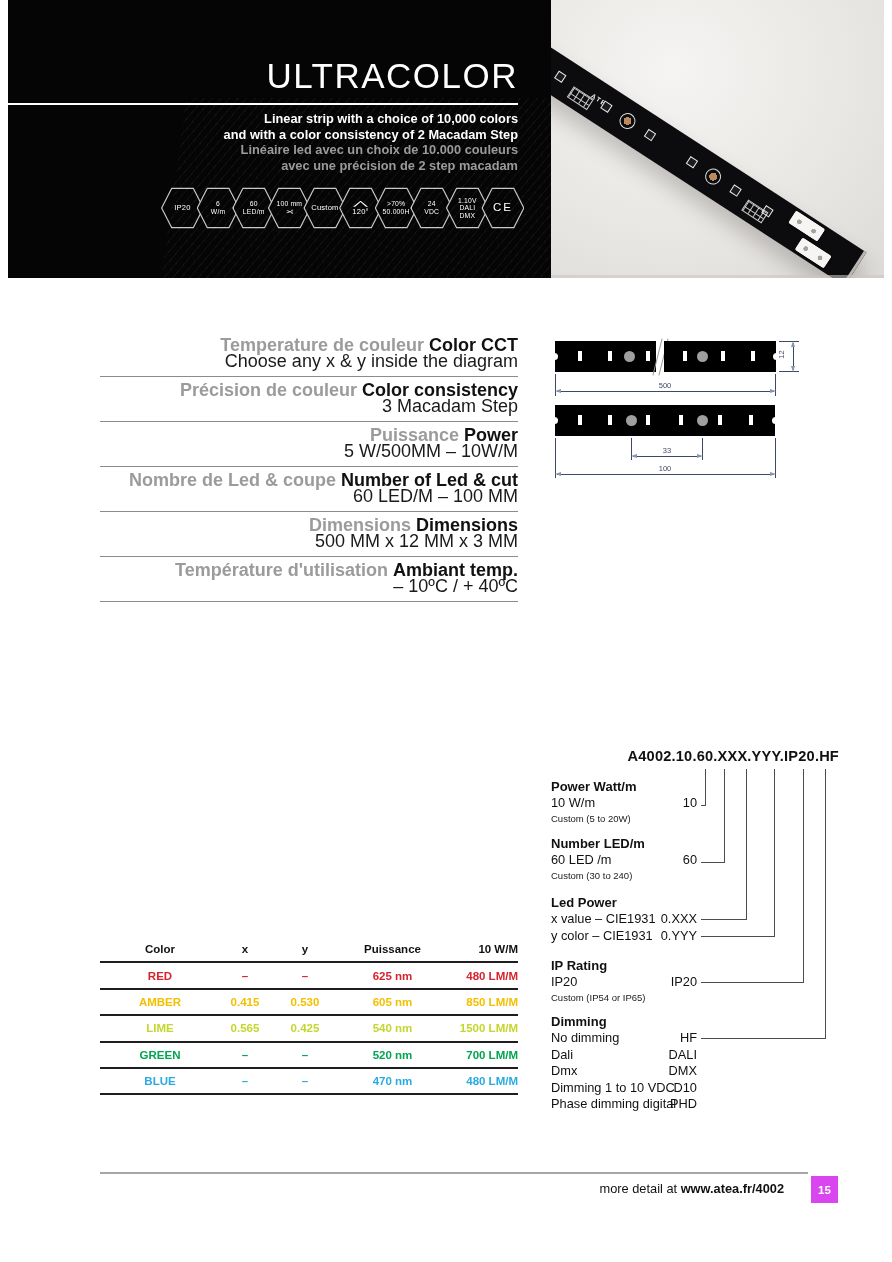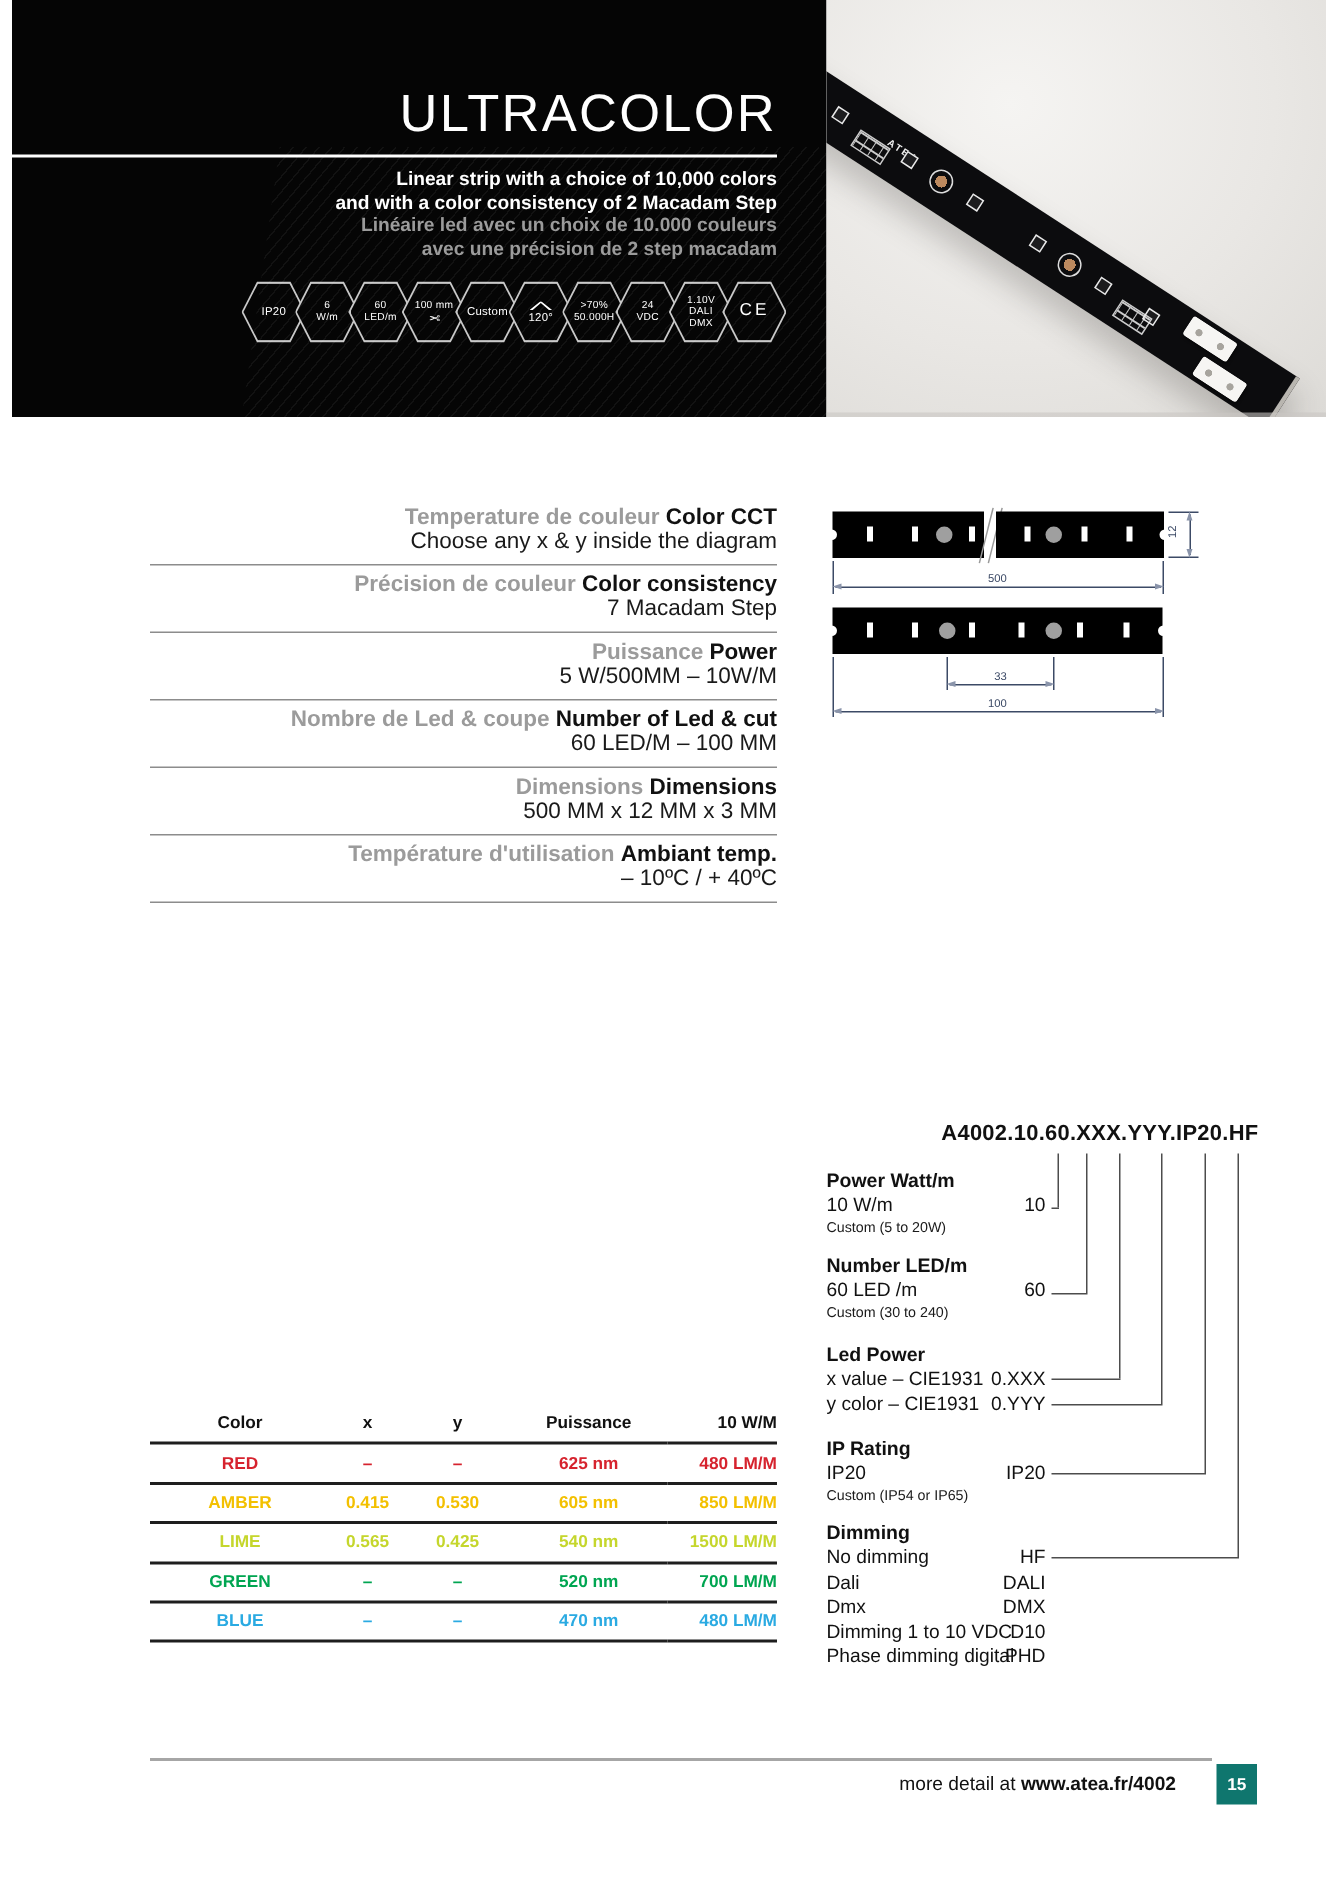--- a/index.html
+++ b/index.html
@@ -42,21 +42,21 @@
   .pgrid { position:absolute; width:24px; height:13px; top:20px; border:1px solid #eee; opacity:.85;
     background-image:linear-gradient(#eee 1px, transparent 1px), linear-gradient(90deg,#eee 1px, transparent 1px);
     background-size:6px 6.5px; }
   .atea-txt { position:absolute; left:96px; top:14px; color:#f0f0f0; font-size:6.5px; font-weight:700; letter-spacing:1.5px; }
   .conn { position:absolute; width:35px; height:15px; background:#f6f5f3; border-radius:2.5px; box-shadow:1px 1px 2px rgba(0,0,0,0.45);
     background-image:radial-gradient(circle at 9px 8px, #a7a49e 2.2px, transparent 2.6px), radial-gradient(circle at 26px 8px, #a7a49e 2.2px, transparent 2.6px); }
   .conn.c1 { left:330px; top:3px; } .conn.c2 { left:350px; top:22px; }
 
   
   .specs { position:absolute; left:92px; top:332px; width:418px; }
-  .spec { text-align:right; padding:5px 0 7px; border-bottom:1.5px solid #8c8c8c; line-height:16px; font-size:15px; }
+  .spec { text-align:right; padding:5px 0 7px; border-bottom:1.5px solid #8c8c8c; line-height:16px; font-size:18px; }
   .spec .fr { color:#9b9b9b; font-weight:700; }
   .spec .en { color:#111; font-weight:700; }
   .spec .val { color:#1a1a1a; }
 
   
   .drawing { position:absolute; left:545px; top:336px; width:252px; height:150px; font-size:7.5px; color:#3c4a66; }
   .strip { position:absolute; background:#000; }
   .slot { position:absolute; width:4px; height:10px; top:10px; background:#fff; }
   .circ { position:absolute; width:11px; height:11px; top:10px; border-radius:50%; background:#9f9f9f; }
   .notch { position:absolute; width:7px; height:7px; top:12px; border-radius:50%; background:#fff; }
@@ -92,21 +92,21 @@
   .ctable { position:absolute; left:92px; top:936px; width:418px; border-collapse:collapse; table-layout:fixed; }
   .ctable th, .ctable td { font-size:11.5px; font-weight:700; height:26.4px; padding:0; border-bottom:2px solid #1e1e1e; text-align:center; vertical-align:middle; }
   .ctable th { color:#111; }
   .ctable .last { text-align:right; }
   .ctable td.name { text-align:center; }
 
   
   .foot-rule { position:absolute; left:92px; top:1172px; width:708px; height:2px; background:#a6a6a6; }
   .foot-text { position:absolute; top:1181px; right:100px; font-size:12.8px; white-space:nowrap; }
   .foot-text .url { font-weight:700; }
-  .page-box { position:absolute; left:803px; top:1176px; width:27px; height:27px; background:#0f766e; color:#fff;
+  .page-box { position:absolute; left:803px; top:1176px; width:27px; height:27px; background:#d946ef; color:#fff;
     display:flex; align-items:center; justify-content:center; font-size:11.5px; font-weight:700; }
 </style>
 </head>
 <body>
 
 <div class="page">
 
   <div class="hdr-black">
     <h1 class="hdr-title">ULTRACOLOR</h1>
     <div class="hdr-rule"></div>
@@ -196,21 +196,21 @@
     </div>
   </div>
 
   <div class="specs">
     <div class="spec">
       <div><span class="fr">Temperature de couleur</span> <span class="en">Color CCT</span></div>
       <div class="val">Choose any x &amp; y inside the diagram</div>
     </div>
     <div class="spec">
       <div><span class="fr">Précision de couleur</span> <span class="en">Color consistency</span></div>
-      <div class="val">7 Macadam Step</div>
+      <div class="val">3 Macadam Step</div>
     </div>
     <div class="spec">
       <div><span class="fr">Puissance</span> <span class="en">Power</span></div>
       <div class="val">5 W/500MM – 10W/M</div>
     </div>
     <div class="spec">
       <div><span class="fr">Nombre de Led &amp; coupe</span> <span class="en">Number of Led &amp; cut</span></div>
       <div class="val">60 LED/M – 100 MM</div>
     </div>
     <div class="spec">

